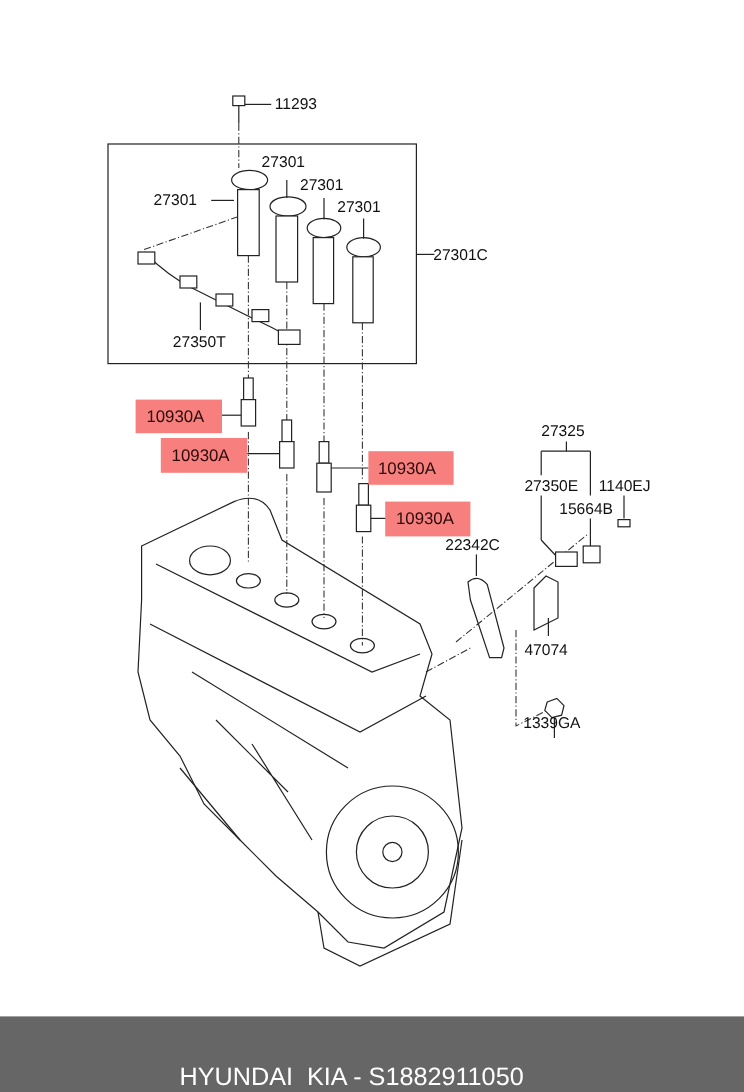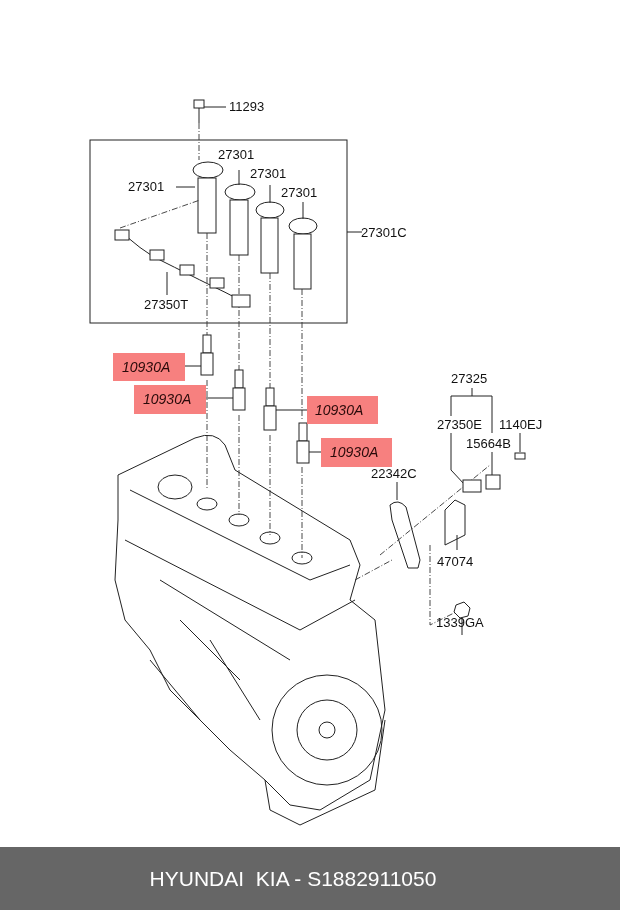--- a/index.html
+++ b/index.html
@@ -1,23 +1,23 @@
 <!DOCTYPE html>
 <html><head>
 <meta charset="utf-8">
 <style>
   html, body { margin: 0; padding: 0; background: #ffffff; }
   body { width: 620px; height: 910px; position: relative; overflow: hidden;
          font-family: "Liberation Sans", sans-serif; }
-  #diagram { position: absolute; left: 0; top: 0; width: 620px; height: 845px; margin-top: 20px; }
+  #diagram { position: absolute; left: 0; top: 0; width: 620px; height: 845px; }
   .lbl { position: absolute; font-size: 13px; color: #111; white-space: nowrap; line-height: 16px; }
-  .hl { position: absolute; background: #f7807f; font-style: italic; }
+  .hl { position: absolute; background: #f7807f; }
   .hl span { position: absolute; font-size: 14px; color: #2a0a0a; white-space: nowrap; }
   #footer { position: absolute; left: 0; top: 847px; width: 620px; height: 63px; background: #666666;
-            color: #ffffff; font-size: 21px; display: flex; align-items: center; justify-content: center; }
+            color: #ffffff; font-size: 21px; display: flex; align-items: flex-end; justify-content: center; }
   #footer .gap { display: inline-block; width: 34px; }
   svg .ln { stroke: #222; stroke-width: 1; fill: none; }
   svg .dash { stroke: #333; stroke-width: 0.9; fill: none; stroke-dasharray: 6 2 1 2; }
   svg .part { stroke: #222; stroke-width: 1; fill: #fff; }
 </style>
 </head>
 <body>
 
 <div id="diagram">
   <svg width="620" height="845">

